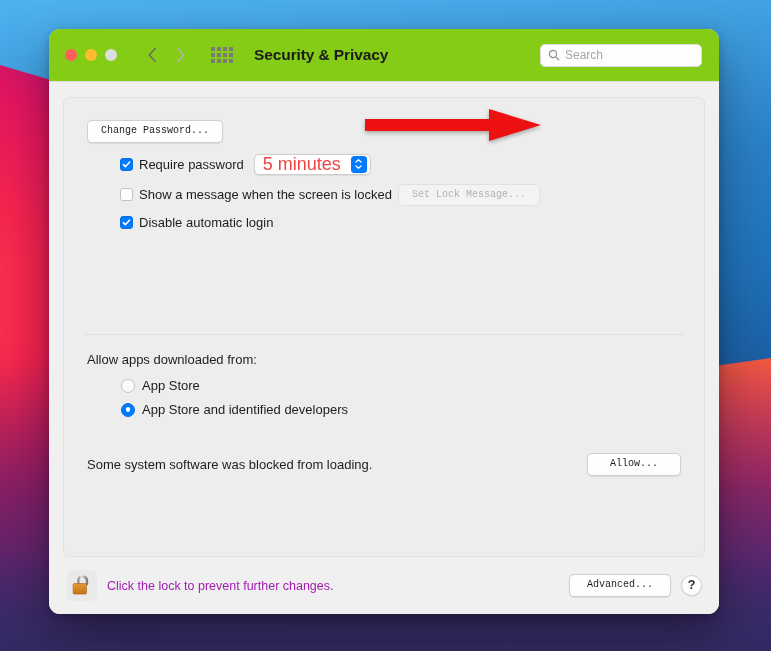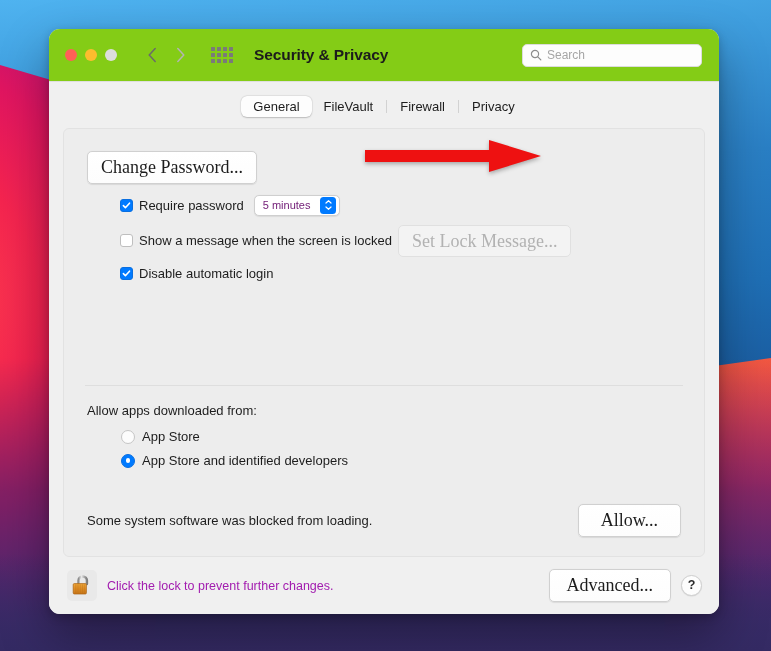--- a/index.html
+++ b/index.html
@@ -108,21 +108,21 @@
     margin-left: 21px;
     font-size: 15.5px;
     font-weight: bold;
     color: #1c1c1c;
     letter-spacing: -0.1px;
   }
 
   .search-field {
     position: absolute;
     right: 17px;
-    width: 180px;
+    width: 162px;
     height: 23px;
     background: #fdfdfd;
     border: 1px solid #dcdcdc;
     border-radius: 5px;
     display: flex;
     align-items: center;
     padding: 0 7px;
     gap: 5px;
   }
   .search-field svg { flex-shrink: 0; }
@@ -174,22 +174,22 @@
     padding: 22px 23px 0;
     position: relative;
   }
 
   .row { display: flex; align-items: center; }
 
   .lbl { font-size: 13px; color: #1d1d1d; white-space: nowrap; }
 
   
   .btn {
-    font-family: Liberation Serif, serif;
-    font-size: 18px;
+    font-family: Liberation Mono, monospace;
+    font-size: 10px;
     color: #1d1d1d;
     background: linear-gradient(180deg,#ffffff 0%, #fdfdfd 100%);
     border: 1px solid #d0d0d0;
     border-radius: 5px;
     padding: 4px 13px;
     line-height: 1.25;
     box-shadow: 0 0.5px 1px rgba(0,0,0,0.09);
     white-space: nowrap;
     text-align: center;
   }
@@ -225,21 +225,21 @@
   .popup {
     display: inline-flex; align-items: center;
     background: #ffffff;
     border: 1px solid #cfcfcf;
     border-radius: 5px;
     height: 21px;
     padding: 0 3px 0 8px;
     box-shadow: 0 0.5px 1px rgba(0,0,0,0.08);
     gap: 10px;
   }
-  .popup-value { font-size: 11px; color: #701a75; white-space: nowrap; }
+  .popup-value { font-size: 18px; color: #ef4444; white-space: nowrap; }
   .popup-stepper {
     width: 16px; height: 17px;
     background: #007aff;
     border-radius: 3.5px;
     display: flex; flex-direction: column;
     align-items: center; justify-content: center;
     gap: 1.5px;
   }
 
   .separator {
@@ -339,28 +339,20 @@
         <svg width="12" height="12" viewBox="0 0 12 12" fill="none">
           <circle cx="5" cy="5" r="3.6" stroke="#8d8d8d" stroke-width="1.2"></circle>
           <path d="M7.8 7.8 L10.8 10.8" stroke="#8d8d8d" stroke-width="1.2" stroke-linecap="round"></path>
         </svg>
         <input class="search-input" type="text" placeholder="Search" style="">
       </div>
     </div>
 
     <div class="win-body">
 
-      <div class="tabbar">
-        <div class="tab active">General</div>
-        <div class="tab">FileVault</div>
-        <div class="tab-sep"></div>
-        <div class="tab">Firewall</div>
-        <div class="tab-sep"></div>
-        <div class="tab">Privacy</div>
-      </div>
 
       <div class="panel">
 
         <div class="row" style="gap:12px;">
           <button class="btn">Change Password...</button>
         </div>
 
         <div class="row" style="gap:6px; margin-top:11px; margin-left:33px;">
           <div class="cbox on">
             <svg width="9" height="9" viewBox="0 0 9 9" fill="none">

